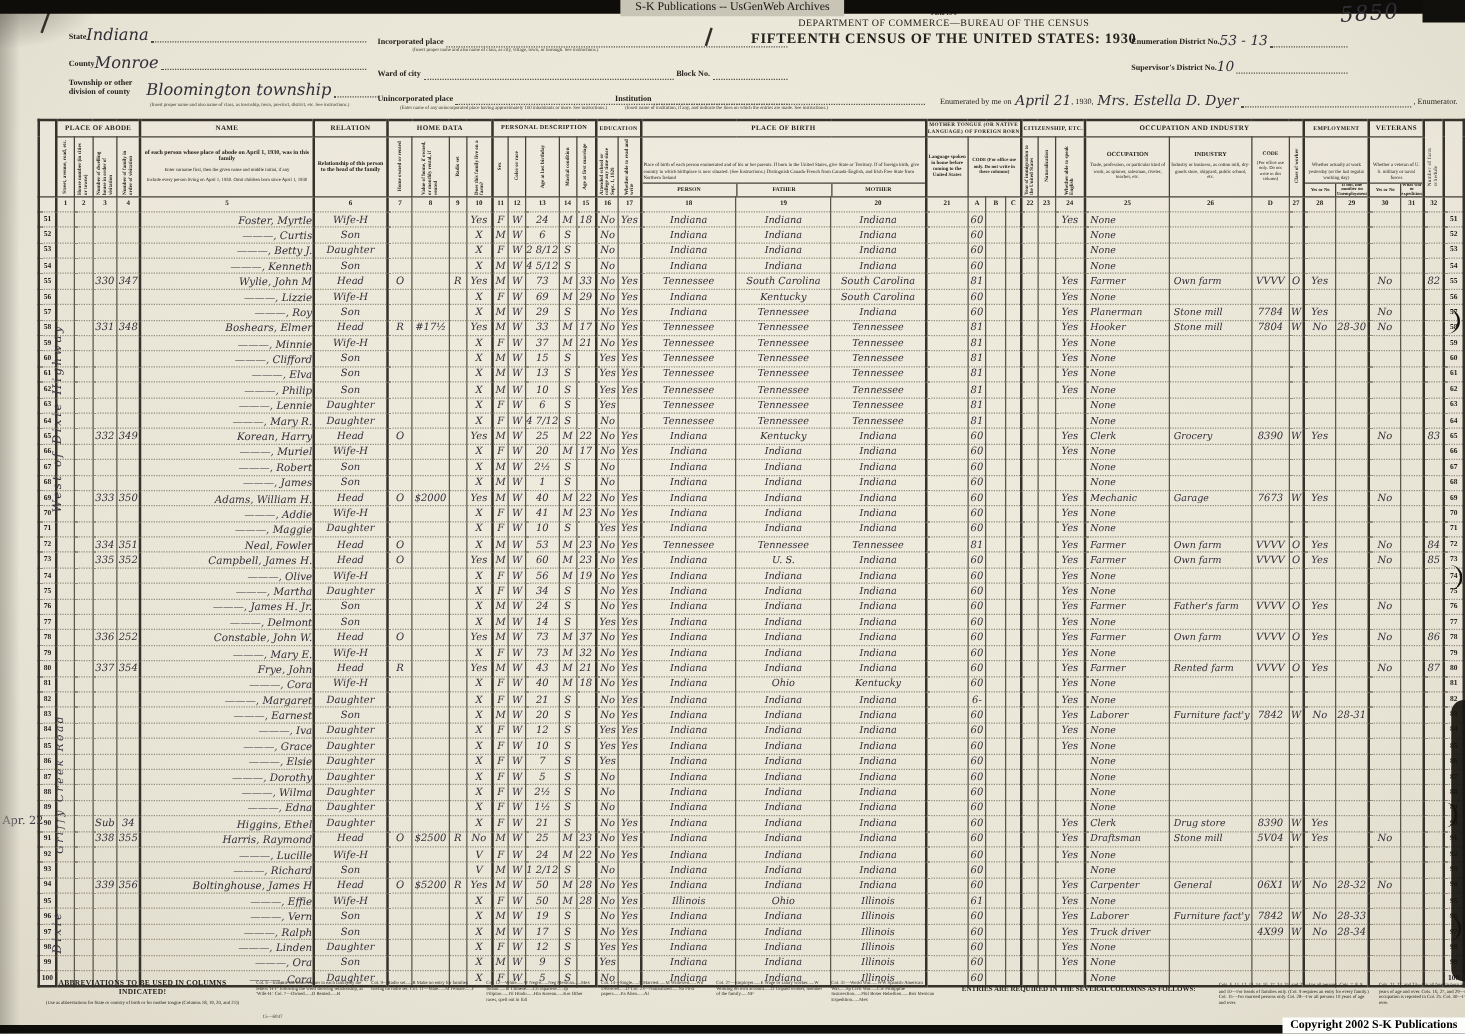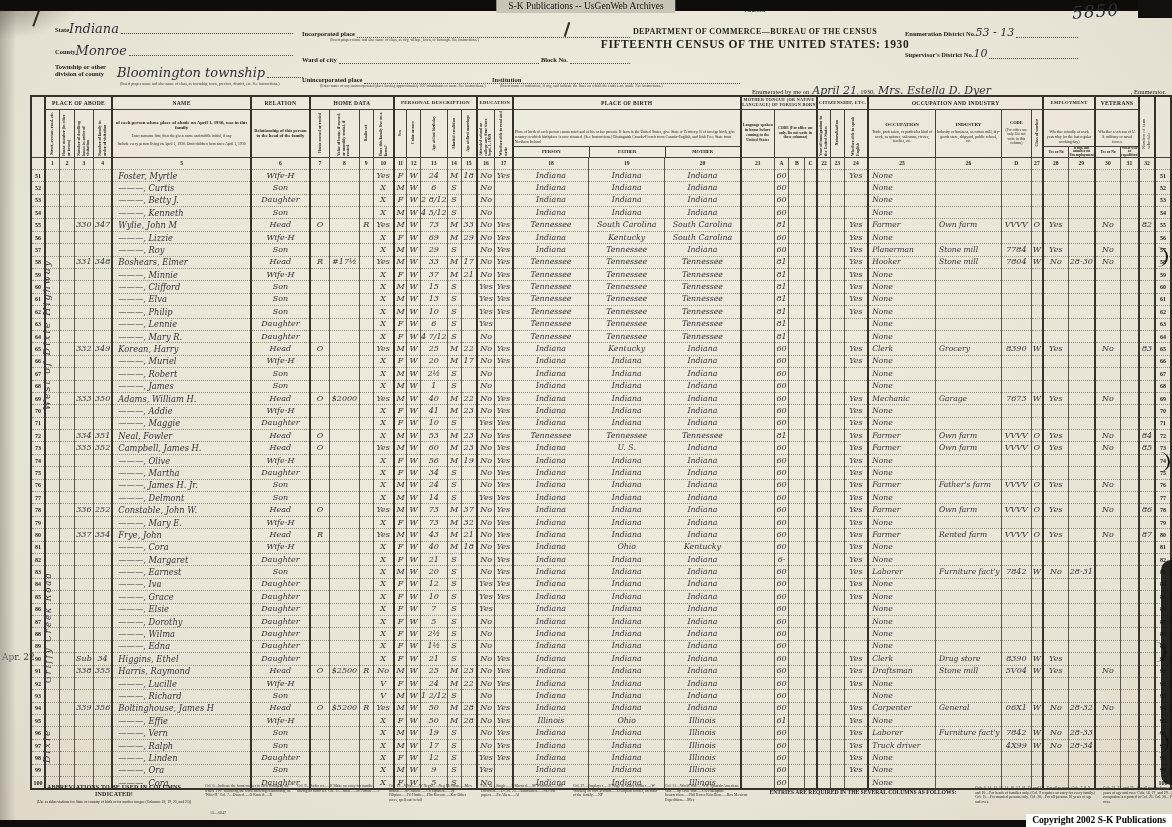--- a/index.html
+++ b/index.html
@@ -33,21 +33,21 @@
   .hnote{position:absolute;z-index:3;font-family:"DejaVu Serif",serif;
       font-size:9px;color:#3a3640}
   
   .fline{position:absolute;display:flex;align-items:flex-end;z-index:2}
   .flabel{font-size:6.5px;font-weight:bold;white-space:nowrap;line-height:1.05}
   .fnote-sm{position:absolute;font-size:3.9px;color:#3c3931;white-space:nowrap}
   .dots{flex:1;border-bottom:1px dotted #55514a;height:11px;margin:0 2px;min-width:10px}
   .hval{font-size:13px;line-height:10px;white-space:nowrap}
   .title-block{position:absolute;left:540px;top:8px;width:430px;text-align:center;z-index:2}
   .t-form{font-size:4.6px;font-weight:bold}
-  .t-dept{font-size:8px;font-weight:bold;letter-spacing:.4px;margin-top:14px}
+  .t-dept{font-size:8px;font-weight:normal;letter-spacing:.4px;margin-top:1px}
   .t-census{font-size:11.5px;font-weight:bold;letter-spacing:.6px;margin-top:2px}
   .t-pop{font-size:16px;font-weight:bold;letter-spacing:2.5px;margin-top:3px}
   .sheet-box{position:absolute;left:1088px;top:16px;width:72px;height:50px;border:2px solid #1d1b17;
       z-index:2;text-align:center;background:rgba(246,243,234,.5)}
   .sheet-label{font-size:6.5px;font-weight:bold;margin-top:5px}
   .sheet-val{font-size:13px;margin-top:6px}
   .pageno{position:absolute;left:1072px;top:1px;z-index:6;font-size:17px;transform:rotate(-4deg);
       letter-spacing:1px}
   
   #census{position:absolute;top:95px;left:30px;z-index:2;border-collapse:collapse;table-layout:fixed;
@@ -68,21 +68,21 @@
       line-height:10px}
   .subrow span{display:block;text-align:center;overflow:hidden;white-space:nowrap}
   .subrow span + span{border-left:1px solid #45413a}
   .occ-title{font-size:5px;font-weight:bold}
   .numrow td{height:10px;font-size:5.6px;font-weight:bold;text-align:center;
       border-bottom:1.6px solid #45413a;background:rgba(240,236,226,.4);color:#26231d}
   #census tbody td{height:11.4px;border-top:none;border-bottom:1px dotted #948d7c;white-space:nowrap}
   .hw{font-family:"DejaVu Serif",serif;font-style:italic;font-size:8px;color:#322e38;
       text-align:center;line-height:10px}
   .ln{font-size:6px;font-weight:bold;text-align:center;color:#1f1d19;background:rgba(233,229,217,.6)}
-  .c-name{text-align:left;padding-left:5px !important;font-size:8.3px}
+  .c-name{text-align:right;padding-left:5px !important;font-size:8.3px}
   .c-occupation,.c-industry{text-align:left !important;padding-left:3px !important;font-size:7.6px}
   .c-birthPerson,.c-birthFather,.c-birthMother{font-size:7.8px}
   .gb{border-right-width:2px !important;border-right-color:#35322b !important}
   
   #footer{position:absolute;left:30px;top:784px;width:1132px;height:36px;display:flex;gap:7px;
       align-items:flex-start;z-index:2}
   .abbrev-box{width:168px;text-align:center;flex:none}
   .abbrev-title{font-size:6px;font-weight:bold;letter-spacing:.2px;line-height:1.2}
   .abbrev-note{font-size:3.8px;line-height:1.2;margin-top:2px}
   #footnotes{display:flex;gap:6px;flex:none}
@@ -162,21 +162,21 @@
   <div class="fline" style="left:905px;top:26px;width:175px">
     <span class="flabel">Enumeration District No.</span>
     <span class="hval hwrite" style="font-size:11px">53 - 13</span>
     <span class="dots"></span>
   </div>
   <div class="fline" style="left:905px;top:47px;width:175px">
     <span class="flabel">Supervisor's District No.</span>
     <span class="hval hwrite" style="font-size:11px">10</span>
     <span class="dots"></span>
   </div>
-  <div class="fline" style="left:752px;top:84px;width:414px">
+  <div class="fline" style="left:752px;top:74px;width:414px">
     <span class="flabel" style="font-weight:normal">Enumerated by me on</span>
     <span class="hval hwrite" style="font-size:11px;margin-left:3px">April 21</span>
     <span class="flabel" style="font-weight:normal">, 1930,</span>
     <span class="hval hwrite" style="font-size:11px;margin-left:3px">Mrs. Estella D. Dyer</span>
     <span class="dots"></span>
     <span class="flabel" style="font-weight:normal">, Enumerator.</span>
   </div>
 
   <div class="vnote" style="left:41px;top:185px;height:300px">West of Dixie Highway</div>
   <div class="vnote" style="left:43px;top:570px;height:115px;font-size:8.5px">Griffy Creek Road</div>

